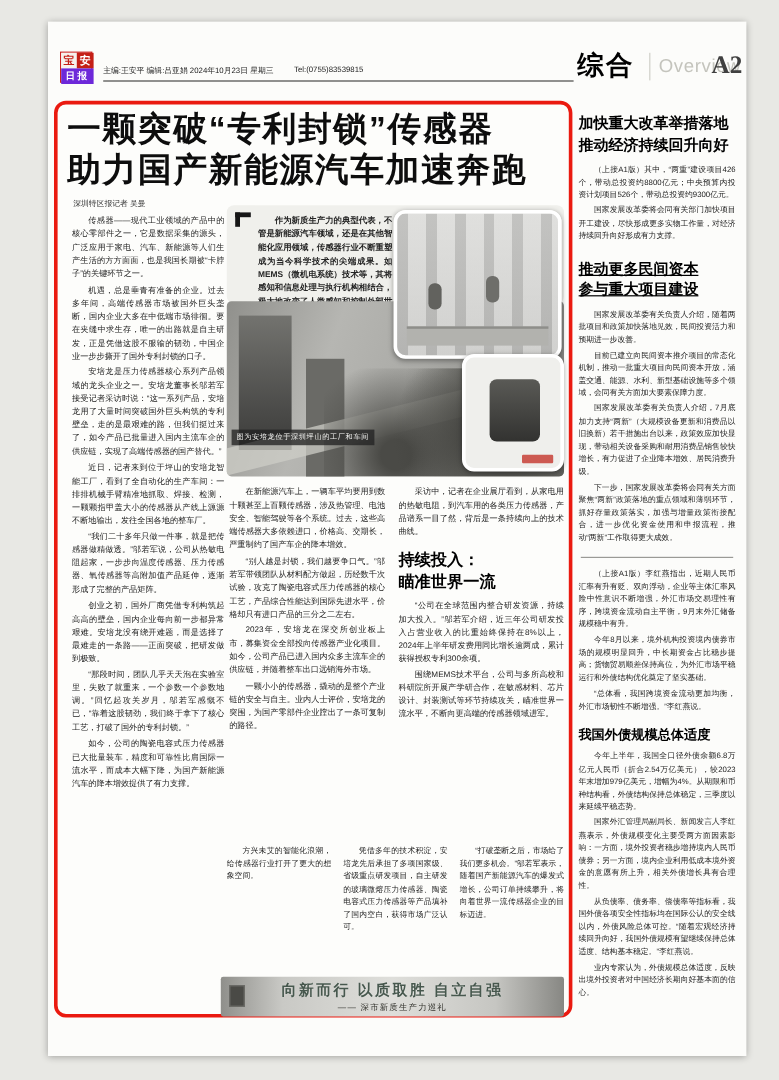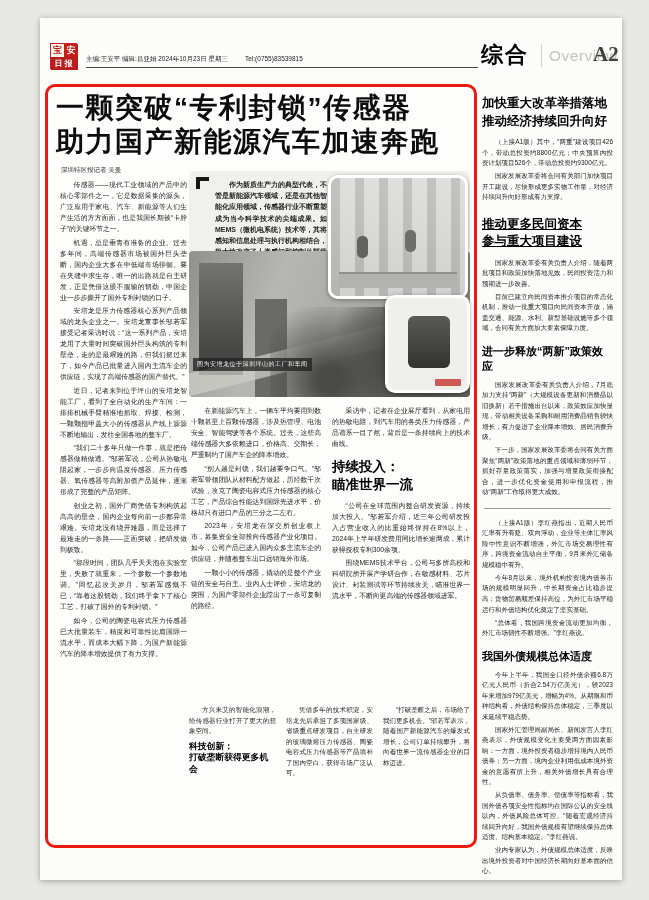--- a/index.html
+++ b/index.html
@@ -7,21 +7,21 @@
   .stage{position:relative;width:649px;height:900px;background:#e8e8e4;overflow:hidden;
          font-family:"Liberation Sans",sans-serif;}
   .paper{position:absolute;left:40px;top:18px;width:582px;height:862px;background:#fcfcfa;
          box-shadow:0 1px 6px rgba(0,0,0,.32);}
 
   
   .logo{position:absolute;left:10px;top:25px;width:27px;height:26px;display:grid;
         grid-template-columns:13px 14px;grid-template-rows:13px 13px;border:1px solid #c22;}
   .logo .c1{background:#f6f2ee;color:#c41f16;font-size:9px;font-weight:700;display:flex;align-items:center;justify-content:center;}
   .logo .c2{background:#c41f16;color:#fff;font-size:9px;font-weight:700;display:flex;align-items:center;justify-content:center;}
-  .logo .c3{grid-column:1/3;background:#b91c1c;color:#fff;font-size:8px;font-weight:700;
+  .logo .c3{grid-column:1/3;background:#6d28d9;color:#fff;font-size:8px;font-weight:700;
             display:flex;align-items:center;justify-content:center;letter-spacing:2px;}
   .mast-meta{position:absolute;left:46px;top:37px;font-size:6.5px;color:#222;white-space:nowrap;}
   .mast-tel{position:absolute;left:205px;top:37px;font-size:6.5px;color:#222;white-space:nowrap;}
   .mast-rule{position:absolute;left:46px;top:49px;width:392px;border-top:1.3px solid #4a4a48;}
   .sec-cn{position:absolute;left:441px;top:22px;font-size:22px;font-weight:800;color:#000;letter-spacing:2px;}
   .sec-div{position:absolute;left:501px;top:26px;height:23px;border-left:1.5px solid #cfcfc9;}
   .sec-en{position:absolute;left:509px;top:29px;font-size:15.5px;color:#c4c4bd;letter-spacing:.5px;}
   .page-no{position:absolute;left:553px;top:24px;font-size:21px;font-weight:700;color:#404040;
            font-family:"Liberation Serif",serif;}
 
@@ -181,33 +181,34 @@
               <p class="bp">围绕MEMS技术平台，公司与多所高校和科研院所开展产学研合作，在敏感材料、芯片设计、封装测试等环节持续攻关，瞄准世界一流水平，不断向更高端的传感器领域进军。</p>
             </div>
         </div>
       </div>
 
       <div class="band3">
         <div class="bc">
           <div>
               <p class="bp">方兴未艾的智能化浪潮，给传感器行业打开了更大的想象空间。</p>
             </div>
-          <h4 class="sub3">
-            <span>科技创新：</span>
-            <span>打破垄断获得更多机会</span>
-          </h4>
         </div>
         <div class="bc">
             <p class="bp">凭借多年的技术积淀，安培龙先后承担了多项国家级、省级重点研发项目，自主研发的玻璃微熔压力传感器、陶瓷电容式压力传感器等产品填补了国内空白，获得市场广泛认可。</p>
           </div>
         <div class="bc">
             <p class="bp">“打破垄断之后，市场给了我们更多机会。”邬若军表示，随着国产新能源汽车的爆发式增长，公司订单持续攀升，将向着世界一流传感器企业的目标迈进。</p>
           </div>
       </div>
 
+      <div class="banner">
+        <div class="blogo"></div>
+        <div class="bl1">向新而行 以质取胜 自立自强</div>
+        <div class="bl2">—— 深市新质生产力巡礼</div>
+      </div>
     </div>
 
     <div class="sidebar">
       <h2 class="sh-big">
         <span>加快重大改革举措落地</span>
         <span>推动经济持续回升向好</span>
       </h2>
       <div>
           <p class="bp">（上接A1版）其中，“两重”建设项目426个，带动总投资约8800亿元；中央预算内投资计划项目526个，带动总投资约9300亿元。</p>
           <p class="bp">国家发展改革委将会同有关部门加快项目开工建设，尽快形成更多实物工作量，对经济持续回升向好形成有力支撑。</p>
@@ -215,21 +216,20 @@
 
       <h2 class="sh-big" style="margin-top:13px;text-decoration:underline;">
         <span>推动更多民间资本</span>
         <span>参与重大项目建设</span>
       </h2>
       <div>
           <p class="bp">国家发展改革委有关负责人介绍，随着两批项目和政策加快落地见效，民间投资活力和预期进一步改善。</p>
           <p class="bp">目前已建立向民间资本推介项目的常态化机制，推动一批重大项目向民间资本开放，涵盖交通、能源、水利、新型基础设施等多个领域，会同有关方面加大要素保障力度。</p>
         </div>
 
-      <h3 class="sh-one">进一步释放“两新”政策效应</h3>
       <div>
           <p class="bp">国家发展改革委有关负责人介绍，7月底加力支持“两新”（大规模设备更新和消费品以旧换新）若干措施出台以来，政策效应加快显现，带动相关设备采购和耐用消费品销售较快增长，有力促进了企业降本增效、居民消费升级。</p>
           <p class="bp">下一步，国家发展改革委将会同有关方面聚焦“两新”政策落地的重点领域和薄弱环节，抓好存量政策落实，加强与增量政策衔接配合，进一步优化资金使用和申报流程，推动“两新”工作取得更大成效。</p>
         </div>
 
       <div class="divider"></div>
 
       <div>
           <p class="bp">（上接A1版）李红燕指出，近期人民币汇率有升有贬、双向浮动，企业等主体汇率风险中性意识不断增强，外汇市场交易理性有序，跨境资金流动自主平衡，9月末外汇储备规模稳中有升。</p>
           <p class="bp">今年8月以来，境外机构投资境内债券市场的规模明显回升，中长期资金占比稳步提高；货物贸易顺差保持高位，为外汇市场平稳运行和外债结构优化奠定了坚实基础。</p>

